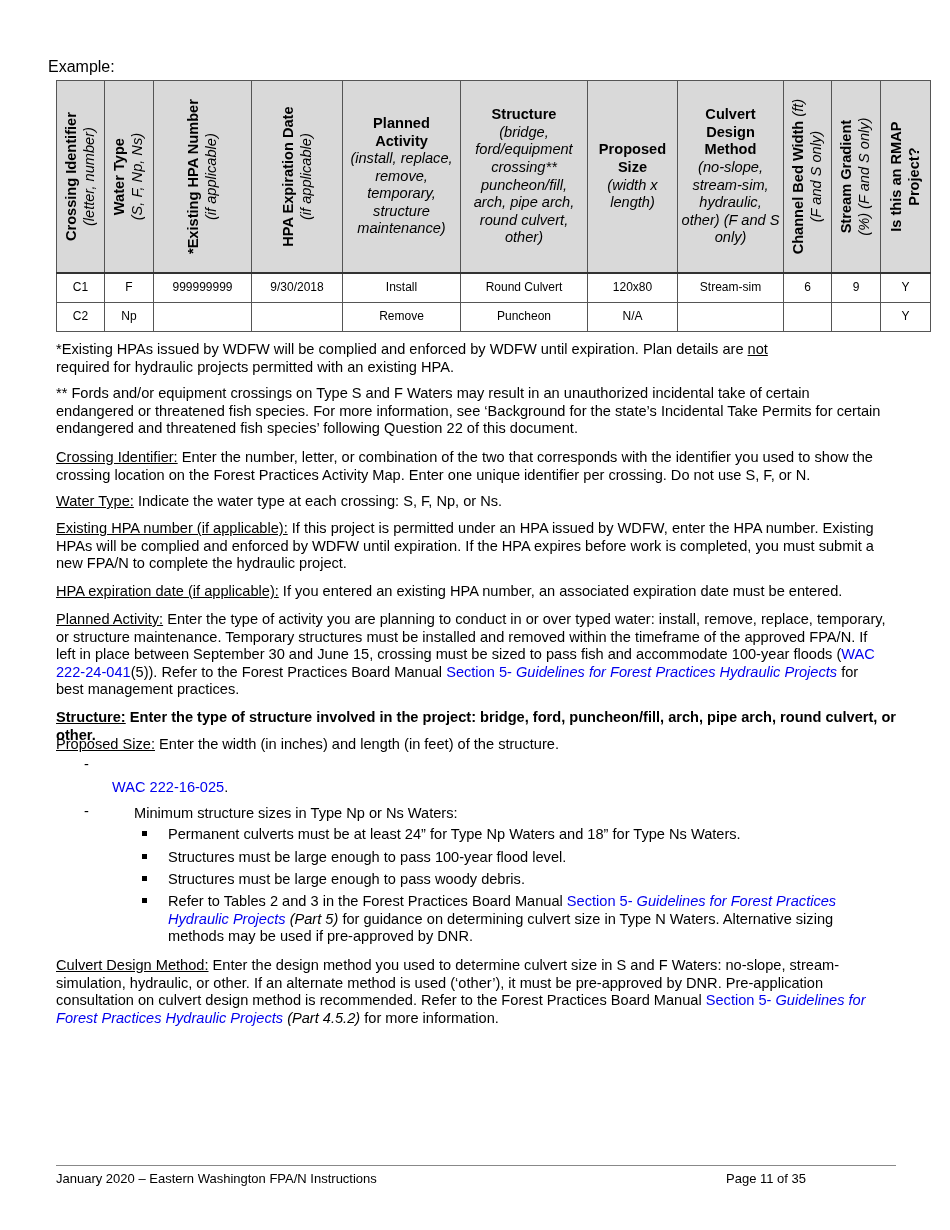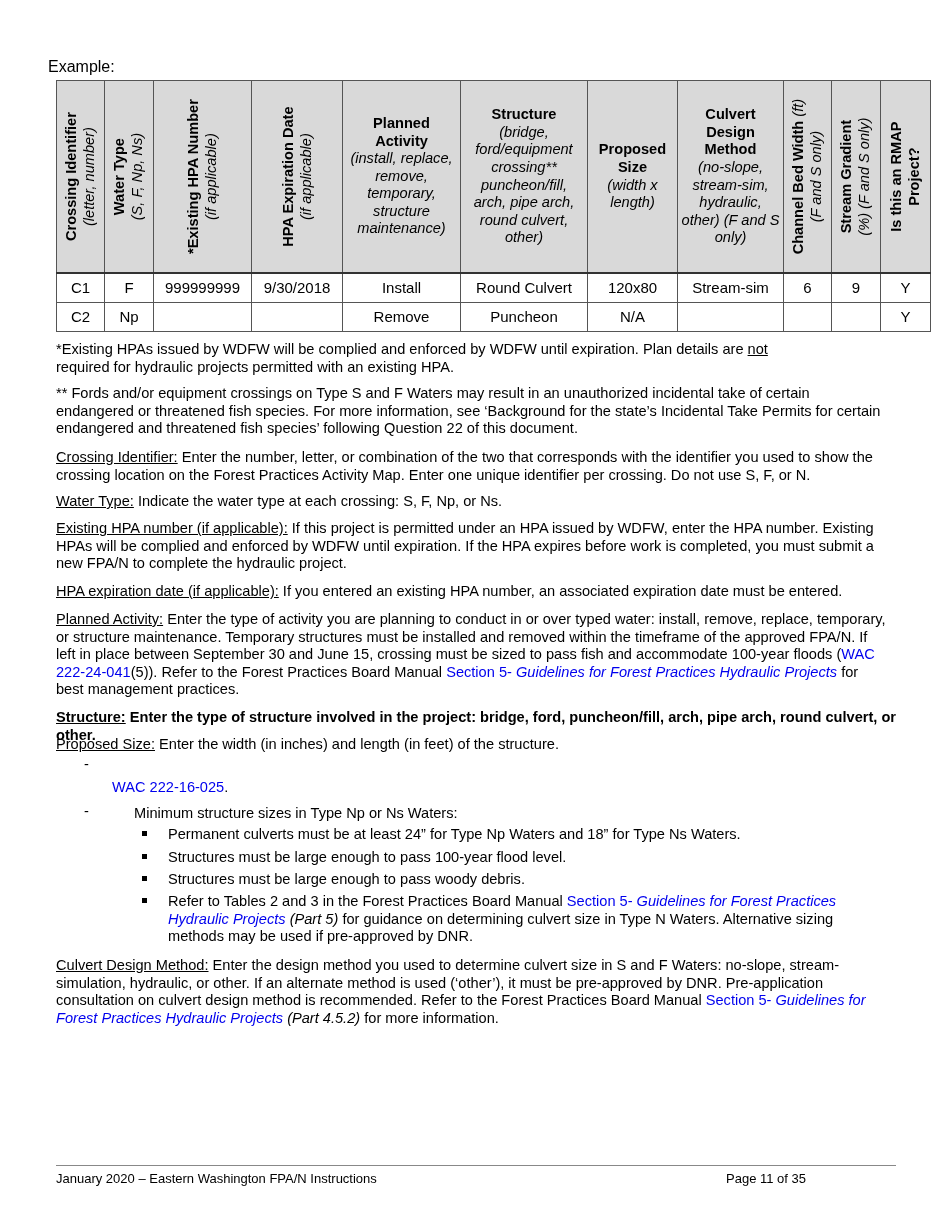--- a/index.html
+++ b/index.html
@@ -1,21 +1,21 @@
 <!DOCTYPE html>
 <html><head>
 <meta charset="utf-8">
 <style>
   html, body { margin:0; padding:0; background:#ffffff; }
   body { width:950px; height:1230px; position:relative; font-family:"Liberation Sans", sans-serif; color:#000; font-size:14.6px; line-height:17.6px; }
   .example-label { position:absolute; left:48px; top:58px; font-size:16px; }
   table.crossings { position:absolute; left:56px; top:80px; border-collapse:collapse; table-layout:fixed; width:874px; }
   table.crossings th, table.crossings td { border:1px solid #555; padding:0; text-align:center; vertical-align:middle; }
   table.crossings th { background:#d9d9d9; height:191px; font-weight:normal; font-size:14.6px; line-height:17.6px; }
-  table.crossings td { height:28px; font-size:15px; }
+  table.crossings td { height:28px; font-size:12px; }
   table.crossings tr.hdr th { border-bottom:2px solid #333; }
   .rot { display:inline-block; transform:rotate(-90deg); white-space:nowrap; text-align:center; }
   .rot-wrap { position:relative; width:100%; height:191px; display:flex; align-items:center; justify-content:center; }
   b.hd { font-weight:bold; }
   i { font-style:italic; }
   .hcell { padding:0 3px; }
   .para { position:absolute; left:56px; width:850px; font-size:14.6px; line-height:17.6px; }
   .bold { font-weight:normal; }
   .u { text-decoration:underline; }
   .lnk { color:#0000ee; }

